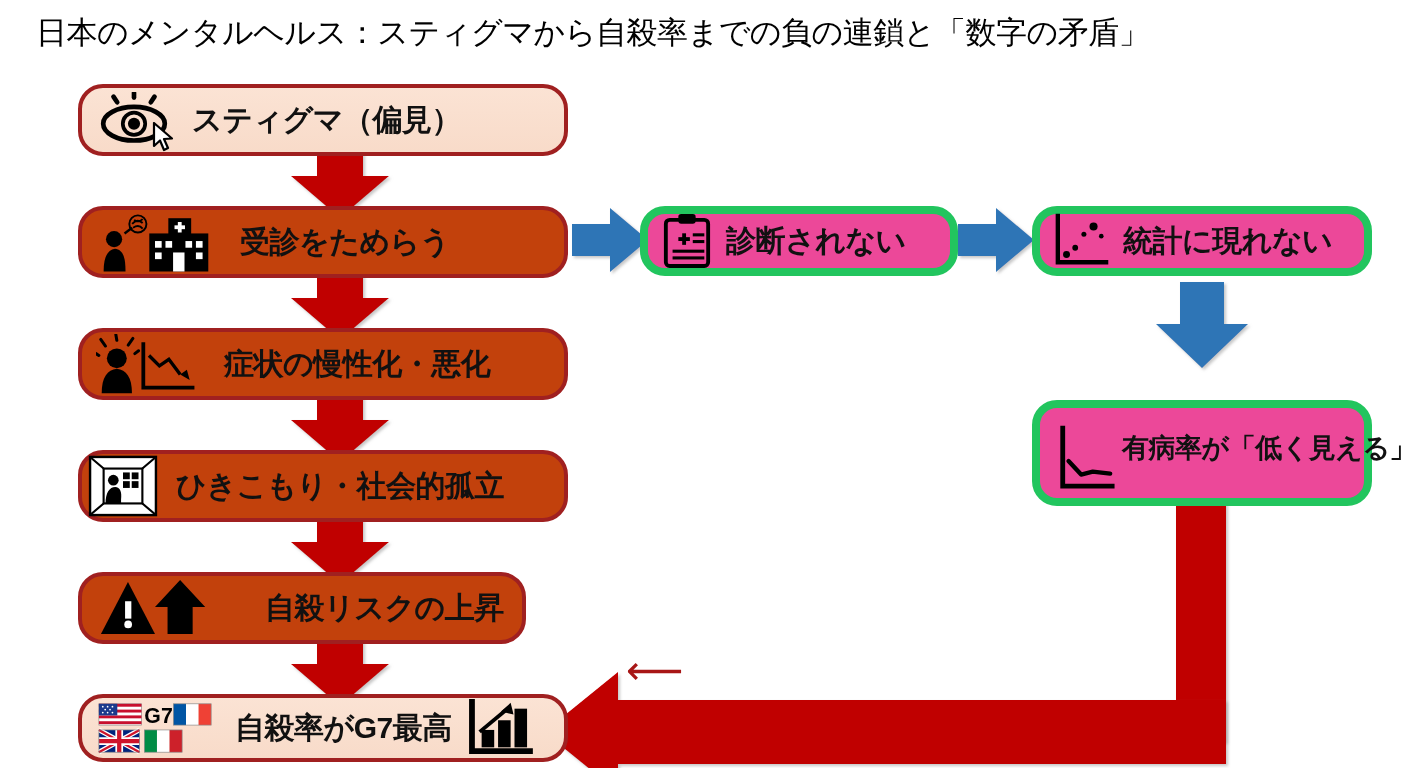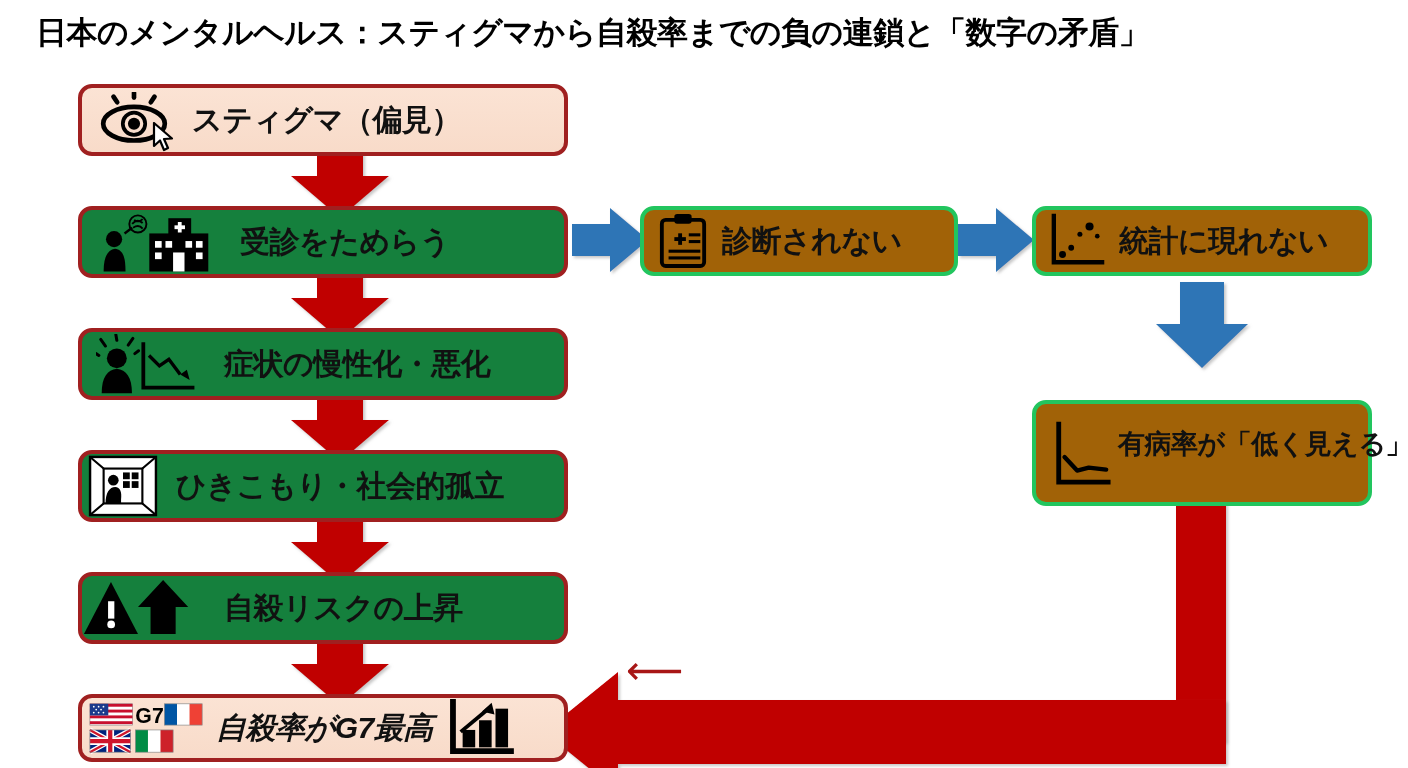--- a/index.html
+++ b/index.html
@@ -23,45 +23,45 @@
     height: 768px;
   }
 
   
   .title {
     position: absolute;
     left: 36px;
     top: 12px;
     width: 1350px;
     font-size: 31px;
-    font-weight: 700;
+    font-weight: 400;
     letter-spacing: -0.5px;
     color: #000000;
     white-space: nowrap;
   }
 
   
   .node {
     position: absolute;
     box-sizing: border-box;
     display: flex;
     align-items: center;
-    border-radius: 14px;
+    border-radius: 25px;
     z-index: 5;
   }
   .node.red {
     border: 4px solid #A02020;
-    background: #15803d;
+    background: #c2410c;
   }
   .node.red.peach {
     background: linear-gradient(180deg, #fbe3d4 0%, #f8dbc9 100%);
   }
   .node.blue {
-    border: 4px solid #22c55e;
-    background: #a16207;
+    border: 8px solid #22c55e;
+    background: #ec4899;
   }
   .node .label {
     font-size: 30px;
     font-weight: 700;
     color: #111111;
     white-space: nowrap;
     letter-spacing: -0.5px;
   }
   .node .label.small { font-size: 27px; }
 
@@ -230,33 +230,33 @@
           <rect x="36" y="27" width="7" height="7"></rect>
             <rect x="45" y="27" width="7" height="7"></rect>
         </g>
         <circle cx="26" cy="26" r="5.5" fill="#000"></circle>
         <path d="M18 50 C18 39 22 33 28 33 C33 33 35 38 34 46 L34 50 Z" fill="#000"></path>
       </svg>
     </span>
     <span class="label" style="margin-left:18px;">ひきこもり・社会的孤立</span>
   </div>
 
-  <div class="node red" style="left:78px;top:572px;width:490px;height:72px;padding-left:0;">
+  <div class="node red" style="left:78px;top:572px;width:448px;height:72px;padding-left:17px;gap:24px;">
     <span class="icon-wrap" style="width:112px;height:60px;">
       <svg viewBox="0 0 116 62" width="112" height="60">
         <path d="M30 4 L58 58 H2 Z" fill="#000"></path>
         <rect x="27" y="24" width="6.5" height="18" fill="#fff"></rect>
         <circle cx="30.2" cy="48" r="4" fill="#fff"></circle>
         <path d="M84 2 L110 30 H97 V58 H71 V30 H58 Z" fill="#000"></path>
       </svg>
     </span>
     <span class="label" style="margin-left:30px;">自殺リスクの上昇</span>
   </div>
 
-  <div class="node red peach" style="left:78px;top:694px;width:490px;height:68px;padding-left:6px;">
+  <div class="node red peach" style="left:78px;top:694px;width:490px;height:68px;padding-left:15px;">
     <span class="icon-wrap" style="width:118px;height:60px;">
       <svg viewBox="0 0 120 62" width="118" height="60">
 
         <g>
           <rect x="1" y="6" width="44" height="22" fill="#fff" stroke="#888" stroke-width="0.7"></rect>
           <g fill="#C8102E">
             <rect x="1" y="6" width="44" height="3"></rect>
               <rect x="1" y="12" width="44" height="3"></rect>
             <rect x="1" y="18" width="44" height="3"></rect>
               <rect x="1" y="24" width="44" height="3"></rect>
@@ -293,21 +293,21 @@
         </g>
 
         <g>
           <rect x="48" y="33" width="13" height="23" fill="#008C45"></rect>
           <rect x="61" y="33" width="13" height="23" fill="#fff"></rect>
           <rect x="74" y="33" width="13" height="23" fill="#CD212A"></rect>
           <rect x="48" y="33" width="39" height="23" fill="none" stroke="#888" stroke-width="0.7"></rect>
         </g>
       </svg>
     </span>
-    <span class="label" style="margin-left:10px;font-style:italic;">自殺率がG7最高</span>
+    <span class="label" style="margin-left:20px;">自殺率がG7最高</span>
     <span class="icon-wrap" style="width:68px;height:58px;margin-left:14px;">
       <svg viewBox="0 0 70 60" width="68" height="58">
         <path d="M6 2 V54 H66" stroke="#000" stroke-width="6" fill="none" stroke-linecap="square"></path>
         <rect x="16" y="32" width="13" height="18" fill="#000"></rect>
         <rect x="33" y="22" width="13" height="28" fill="#000"></rect>
         <rect x="50" y="10" width="13" height="40" fill="#000"></rect>
         <path d="M14 34 L44 9" stroke="#000" stroke-width="4" fill="none"></path>
         <path d="M46 4 L49 16 L36 13 Z" fill="#000"></path>
       </svg>
     </span>

